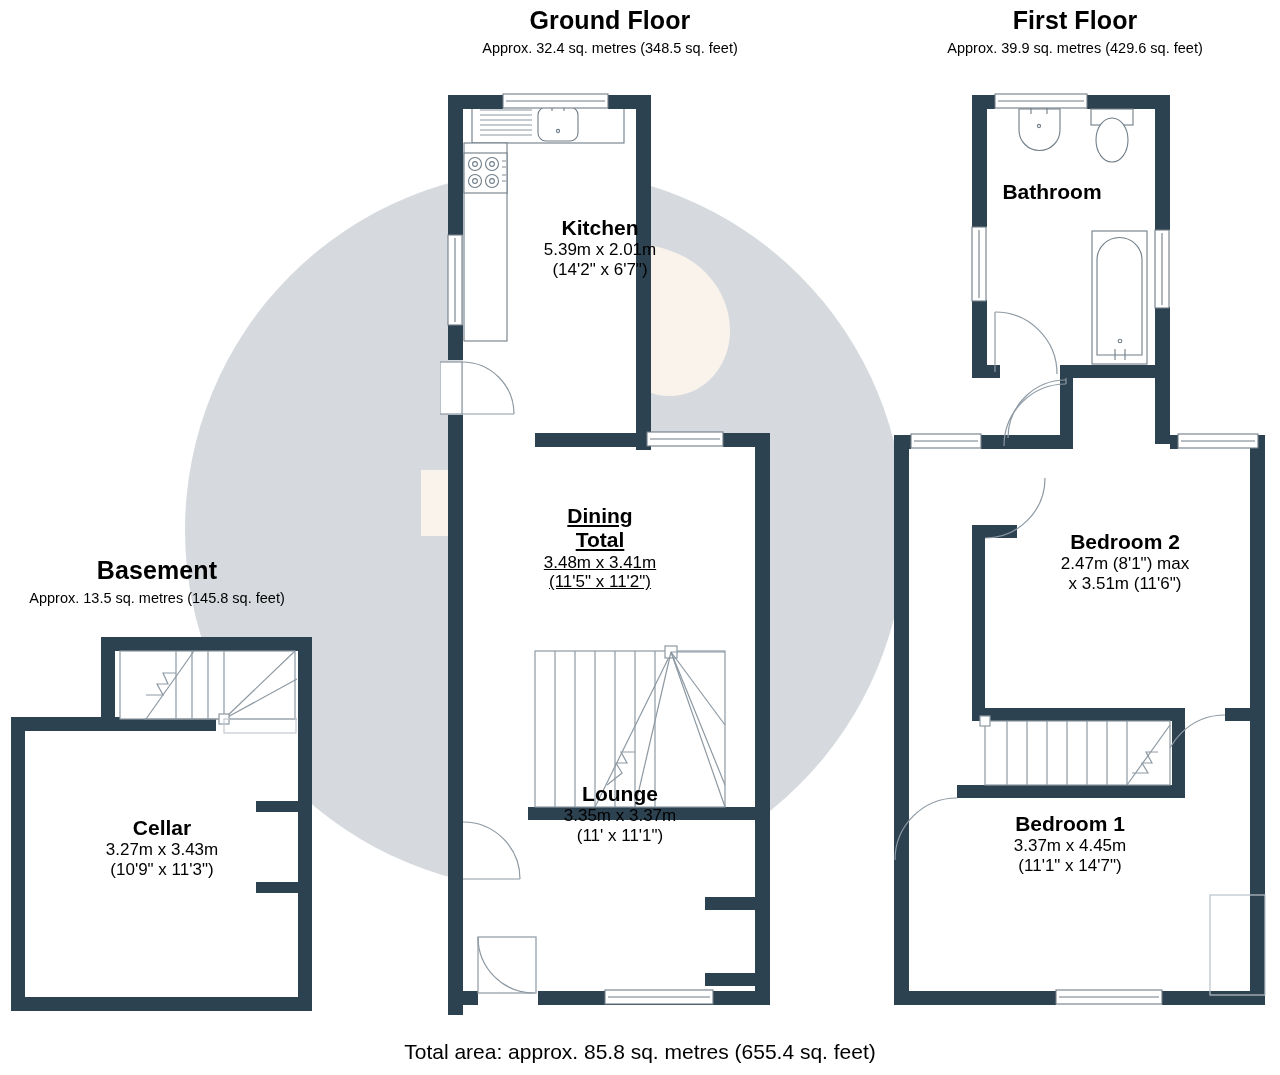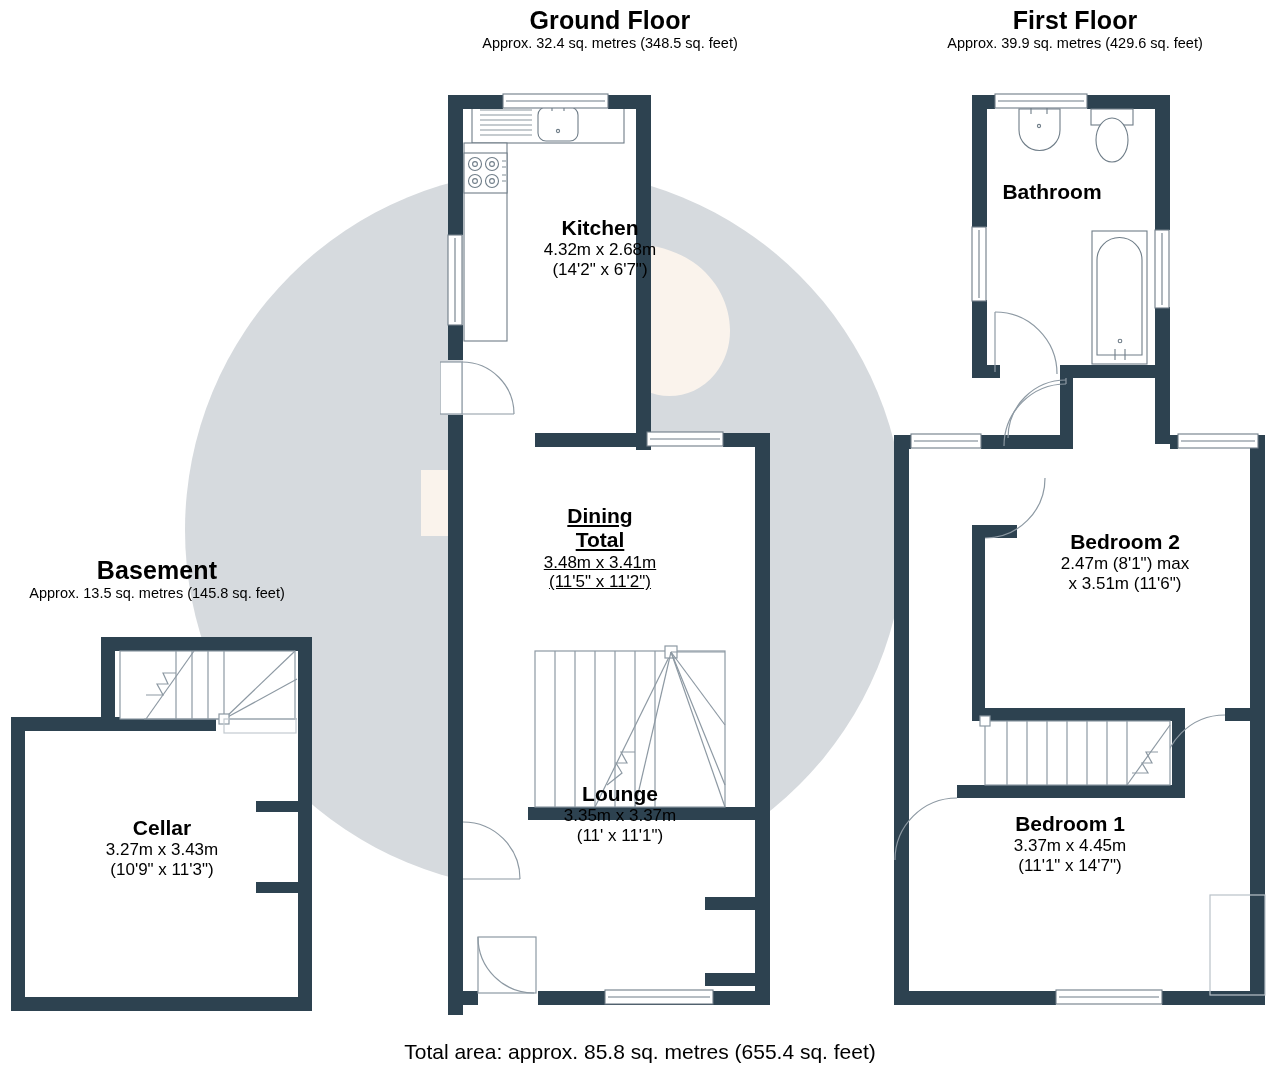--- a/index.html
+++ b/index.html
@@ -9,21 +9,21 @@
     color:#000000;
   }
   .stage{position:absolute;left:0;top:0;width:1280px;height:761px;border-radius:21px;}
 
   
   .watermark{position:absolute;left:185px;top:170px;width:720px;height:720px;pointer-events:none;}
 
   
   .hdr{position:absolute;text-align:center;}
   .hdr .t{font-size:25px;font-weight:bold;letter-spacing:.1px;line-height:1.15;}
-  .hdr .s{font-size:14.5px;font-weight:normal;line-height:1.2;}
+  .hdr .s{font-size:14.5px;font-weight:normal;margin-top:5px;line-height:1.2;}
 
   
   .lbl{position:absolute;text-align:center;line-height:1.16;}
   .lbl .n{font-size:21px;font-weight:bold;white-space:nowrap;}
   .lbl .d{font-size:17px;font-weight:normal;white-space:nowrap;}
 
   .total{position:absolute;left:0;top:1040px;width:1280px;text-align:center;
          font-size:21px;}
 
   svg{display:block;}
@@ -216,21 +216,21 @@
       <line x1="231" y1="567" x2="285" y2="640"></line>
       <line x1="231" y1="567" x2="285" y2="700"></line>
       <line x1="231" y1="567" x2="285" y2="722"></line>
       <line x1="231" y1="567" x2="285" y2="567"></line>
       <line x1="195" y1="722" x2="231" y2="567"></line>
     </g>
   </svg>
 
   <div class="lbl" style="left:480px;top:216px;width:240px;">
     <div class="n">Kitchen</div>
-    <div class="d">4.32m x 2.68m</div>
+    <div class="d">5.39m x 2.01m</div>
     <div class="d">(14'2" x 6'7")</div>
   </div>
 
   <div class="lbl" style="left:490px;top:504px;width:220px;text-decoration:underline;">
     <div class="n">Dining</div>
     <div class="n">Total</div>
     <div class="d">3.48m x 3.41m</div>
     <div class="d">(11'5" x 11'2")</div>
   </div>
 

